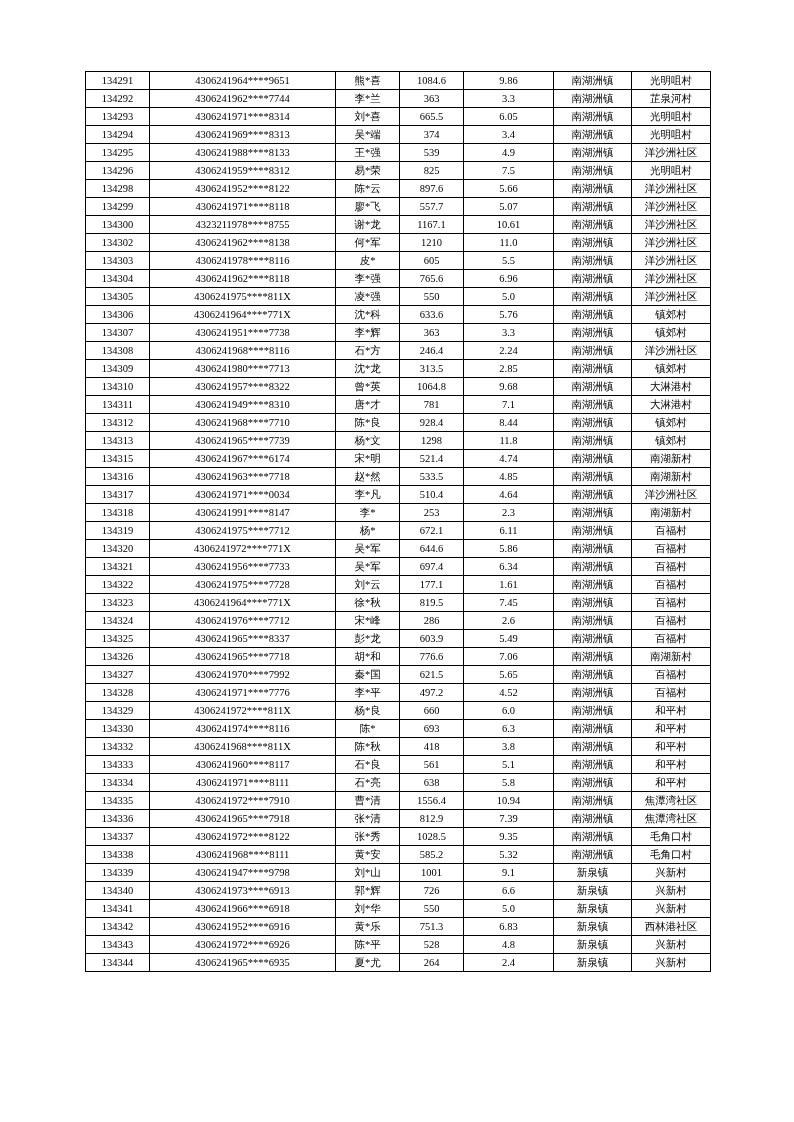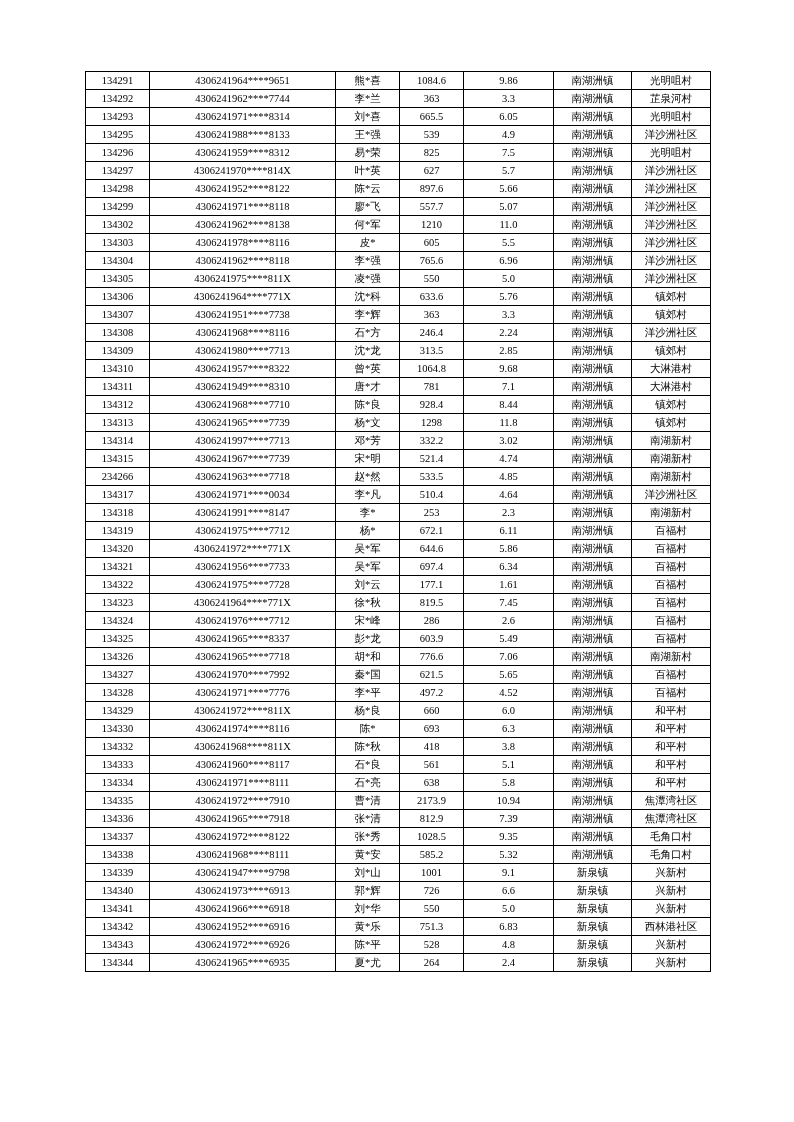--- a/index.html
+++ b/index.html
@@ -76,65 +76,74 @@
         <tr>
           <td>134293</td>
           <td>4306241971****8314</td>
           <td>刘*喜</td>
           <td>665.5</td>
           <td>6.05</td>
           <td>南湖洲镇</td>
           <td>光明咀村</td>
         </tr>
         <tr>
+          <td>134294</td>
+          <td>4306241969****8313</td>
+          <td>吴*端</td>
+          <td>374</td>
+          <td>3.4</td>
+          <td>南湖洲镇</td>
+          <td>光明咀村</td>
+        </tr>
+        <tr>
           <td>134295</td>
           <td>4306241988****8133</td>
           <td>王*强</td>
           <td>539</td>
           <td>4.9</td>
           <td>南湖洲镇</td>
           <td>洋沙洲社区</td>
         </tr>
         <tr>
           <td>134296</td>
           <td>4306241959****8312</td>
           <td>易*荣</td>
           <td>825</td>
           <td>7.5</td>
           <td>南湖洲镇</td>
           <td>光明咀村</td>
         </tr>
         <tr>
-          <td>134297</td>
-          <td>4306241970****814X</td>
-          <td>叶*英</td>
-          <td>627</td>
-          <td>5.7</td>
-          <td>南湖洲镇</td>
-          <td>洋沙洲社区</td>
-        </tr>
-        <tr>
           <td>134298</td>
           <td>4306241952****8122</td>
           <td>陈*云</td>
           <td>897.6</td>
           <td>5.66</td>
           <td>南湖洲镇</td>
           <td>洋沙洲社区</td>
         </tr>
         <tr>
           <td>134299</td>
           <td>4306241971****8118</td>
           <td>廖*飞</td>
           <td>557.7</td>
           <td>5.07</td>
           <td>南湖洲镇</td>
           <td>洋沙洲社区</td>
         </tr>
         <tr>
+          <td>134300</td>
+          <td>4323211978****8755</td>
+          <td>谢*龙</td>
+          <td>1167.1</td>
+          <td>10.61</td>
+          <td>南湖洲镇</td>
+          <td>洋沙洲社区</td>
+        </tr>
+        <tr>
           <td>134302</td>
           <td>4306241962****8138</td>
           <td>何*军</td>
           <td>1210</td>
           <td>11.0</td>
           <td>南湖洲镇</td>
           <td>洋沙洲社区</td>
         </tr>
         <tr>
           <td>134303</td>
@@ -229,39 +238,30 @@
         <tr>
           <td>134313</td>
           <td>4306241965****7739</td>
           <td>杨*文</td>
           <td>1298</td>
           <td>11.8</td>
           <td>南湖洲镇</td>
           <td>镇郊村</td>
         </tr>
         <tr>
-          <td>134314</td>
-          <td>4306241997****7713</td>
-          <td>邓*芳</td>
-          <td>332.2</td>
-          <td>3.02</td>
-          <td>南湖洲镇</td>
-          <td>南湖新村</td>
-        </tr>
-        <tr>
           <td>134315</td>
-          <td>4306241967****7739</td>
+          <td>4306241967****6174</td>
           <td>宋*明</td>
           <td>521.4</td>
           <td>4.74</td>
           <td>南湖洲镇</td>
           <td>南湖新村</td>
         </tr>
         <tr>
-          <td>234266</td>
+          <td>134316</td>
           <td>4306241963****7718</td>
           <td>赵*然</td>
           <td>533.5</td>
           <td>4.85</td>
           <td>南湖洲镇</td>
           <td>南湖新村</td>
         </tr>
         <tr>
           <td>134317</td>
           <td>4306241971****0034</td>
@@ -412,21 +412,21 @@
           <td>石*亮</td>
           <td>638</td>
           <td>5.8</td>
           <td>南湖洲镇</td>
           <td>和平村</td>
         </tr>
         <tr>
           <td>134335</td>
           <td>4306241972****7910</td>
           <td>曹*清</td>
-          <td>2173.9</td>
+          <td>1556.4</td>
           <td>10.94</td>
           <td>南湖洲镇</td>
           <td>焦潭湾社区</td>
         </tr>
         <tr>
           <td>134336</td>
           <td>4306241965****7918</td>
           <td>张*清</td>
           <td>812.9</td>
           <td>7.39</td>

